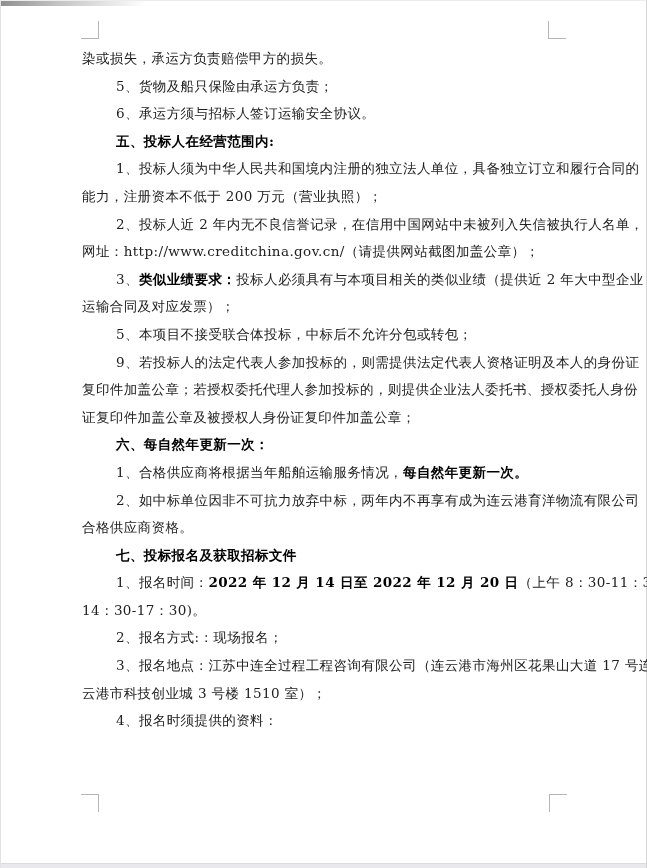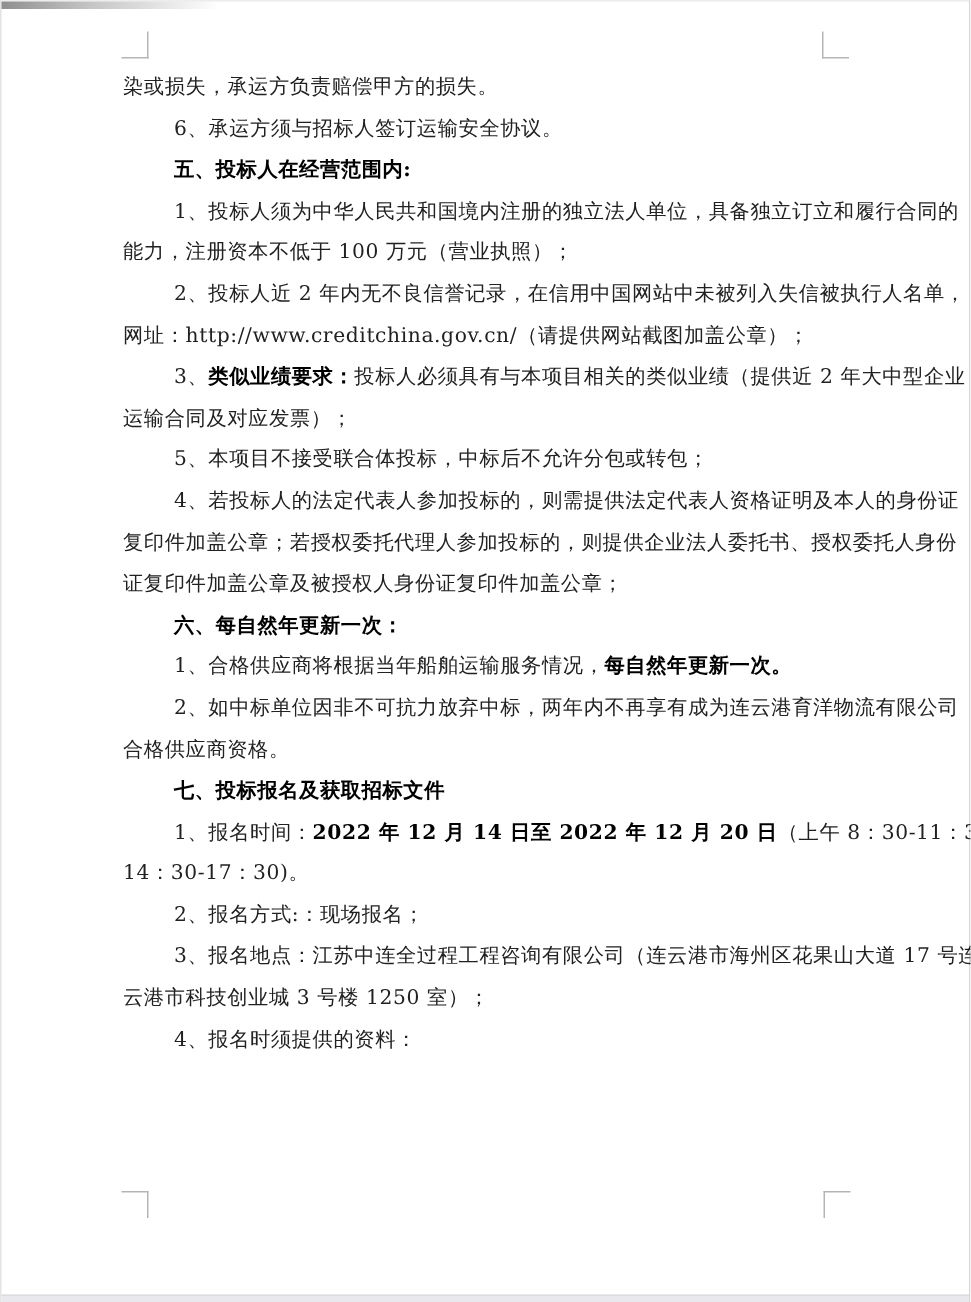--- a/index.html
+++ b/index.html
@@ -56,39 +56,40 @@
 <div class="page">
   <div class="top-smudge"></div>
 
   <div class="mark tl"></div>
   <div class="mark tr"></div>
   <div class="mark bl"></div>
   <div class="mark br"></div>
 
   <div class="content" id="content">
       <div class="line"><span class="">染或损失，承运方负责赔偿甲方的损失。</span></div>
+      <div class="line indent"><span class="">5、货物及船只保险由承运方负责；</span></div>
       <div class="line indent"><span class="">6、承运方须与招标人签订运输安全协议。</span></div>
       <div class="line indent"><span class="seg-b ">五、投标人在经营范围内:</span></div>
       <div class="line indent"><span class="">1、投标人须为中华人民共和国境内注册的独立法人单位，具备独立订立和履行合同的</span></div>
-      <div class="line"><span class="">能力，注册资本不低于 100 万元（营业执照）；</span></div>
+      <div class="line"><span class="">能力，注册资本不低于 200 万元（营业执照）；</span></div>
       <div class="line indent"><span class="">2、投标人近 2 年内无不良信誉记录，在信用中国网站中未被列入失信被执行人名单，</span></div>
       <div class="line"><span class="">网址：http://www.creditchina.gov.cn/（请提供网站截图加盖公章）；</span></div>
       <div class="line indent"><span class="">3、</span><span class="seg-b ">类似业绩要求：</span><span class="">投标人必须具有与本项目相关的类似业绩（提供近 2 年大中型企业</span></div>
       <div class="line"><span class="">运输合同及对应发票）；</span></div>
       <div class="line indent"><span class="">5、本项目不接受联合体投标，中标后不允许分包或转包；</span></div>
-      <div class="line indent"><span class="">4、若投标人的法定代表人参加投标的，则需提供法定代表人资格证明及本人的身份证</span></div>
+      <div class="line indent"><span class="">9、若投标人的法定代表人参加投标的，则需提供法定代表人资格证明及本人的身份证</span></div>
       <div class="line"><span class="">复印件加盖公章；若授权委托代理人参加投标的，则提供企业法人委托书、授权委托人身份</span></div>
       <div class="line"><span class="">证复印件加盖公章及被授权人身份证复印件加盖公章；</span></div>
       <div class="line indent"><span class="seg-b ">六、每自然年更新一次：</span></div>
       <div class="line indent"><span class="">1、合格供应商将根据当年船舶运输服务情况，</span><span class="seg-b ">每自然年更新一次。</span></div>
       <div class="line indent"><span class="">2、如中标单位因非不可抗力放弃中标，两年内不再享有成为连云港育洋物流有限公司</span></div>
       <div class="line"><span class="">合格供应商资格。</span></div>
       <div class="line indent"><span class="seg-b ">七、投标报名及获取招标文件</span></div>
       <div class="line indent"><span class="">1、</span><span class="seg-u">报名时间：</span><span class="seg-b seg-u">2022 年 12 月 14 日至 2022 年 12 月 20 日</span><span class="seg-u">（上</span><span class="">午 8：30-11：30 ，下午</span></div>
       <div class="line"><span class="">14：30-17：30)。</span></div>
       <div class="line indent"><span class="">2、报名方式:：现场报名；</span></div>
       <div class="line indent"><span class="">3、报名地点：江苏中连全过程工程咨询有限公司（连云港市海州区花果山大道 17 号连</span></div>
-      <div class="line"><span class="">云港市科技创业城 3 号楼 1250 室）；</span></div>
+      <div class="line"><span class="">云港市科技创业城 3 号楼 1510 室）；</span></div>
       <div class="line indent"><span class="">4、报名时须提供的资料：</span></div>
     </div>
 
   <div class="bottom-band"></div>
 </div>
 
 </body></html>

